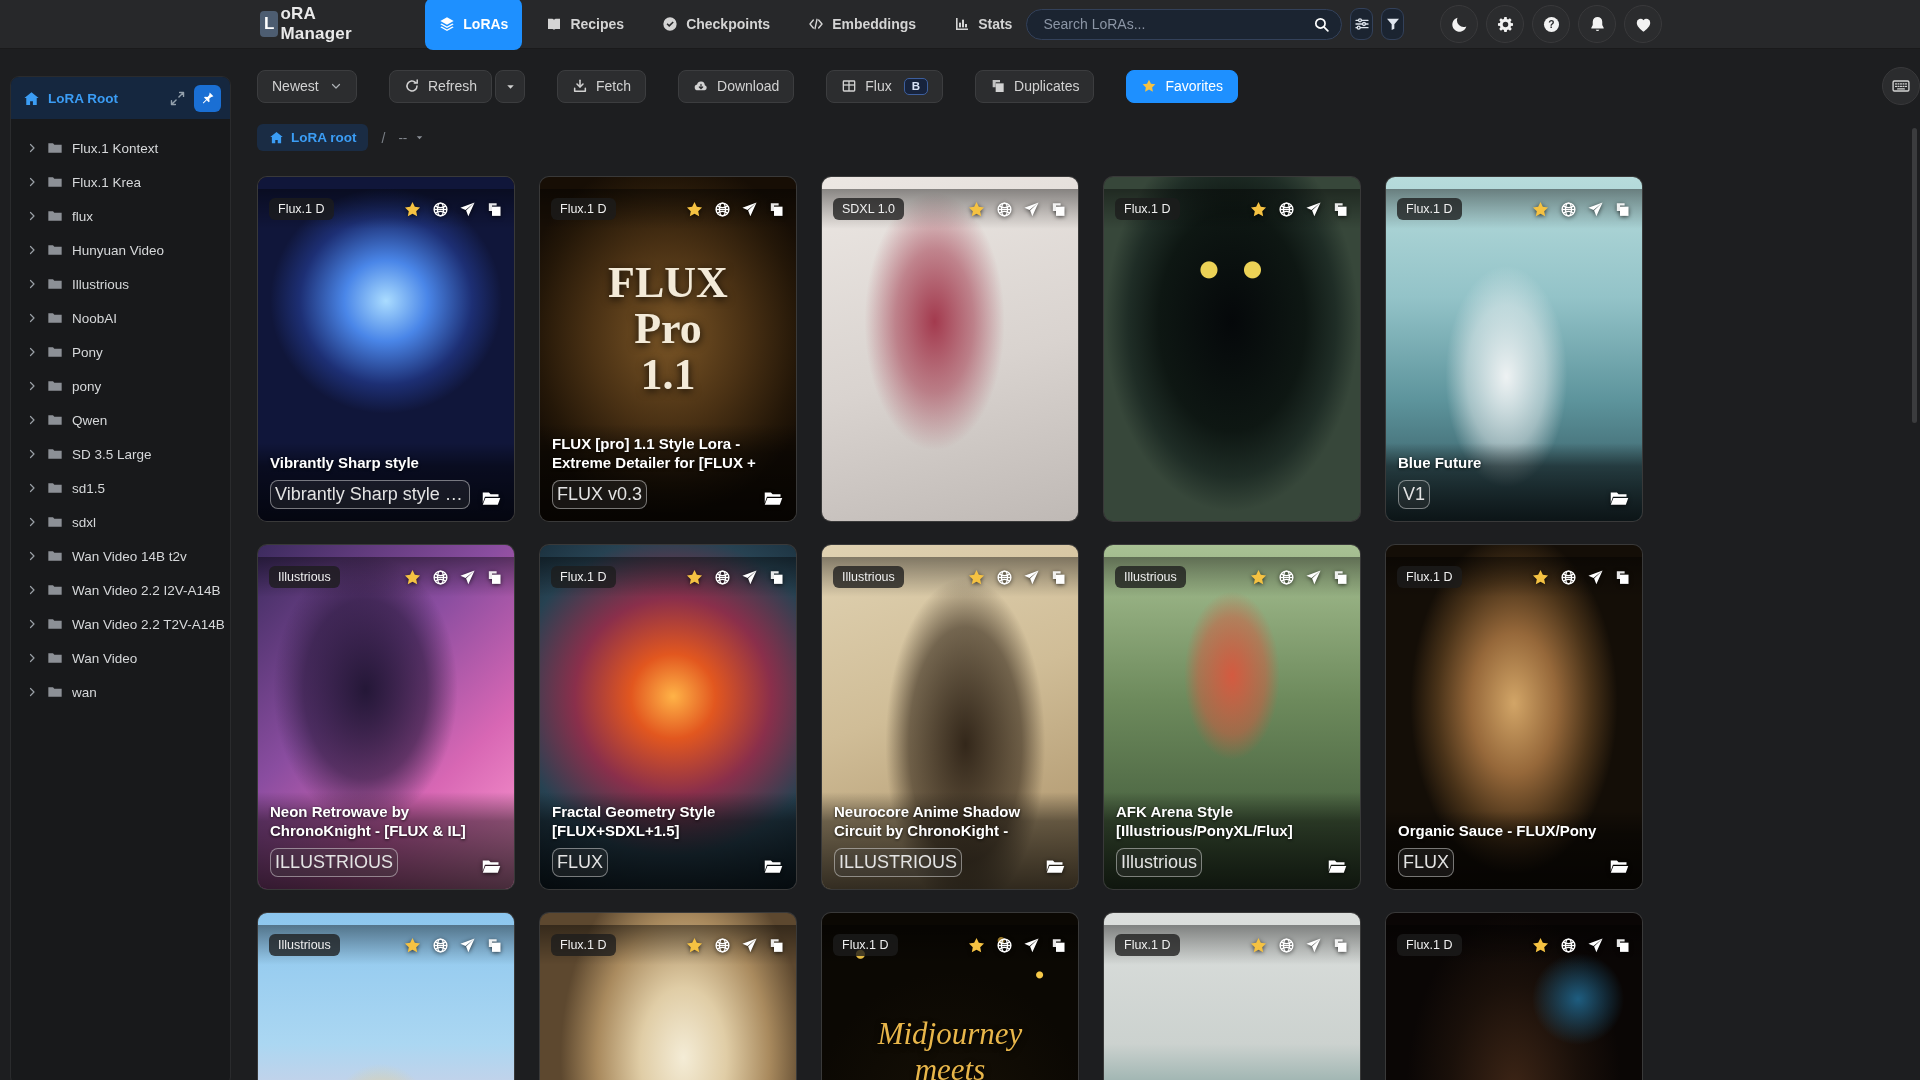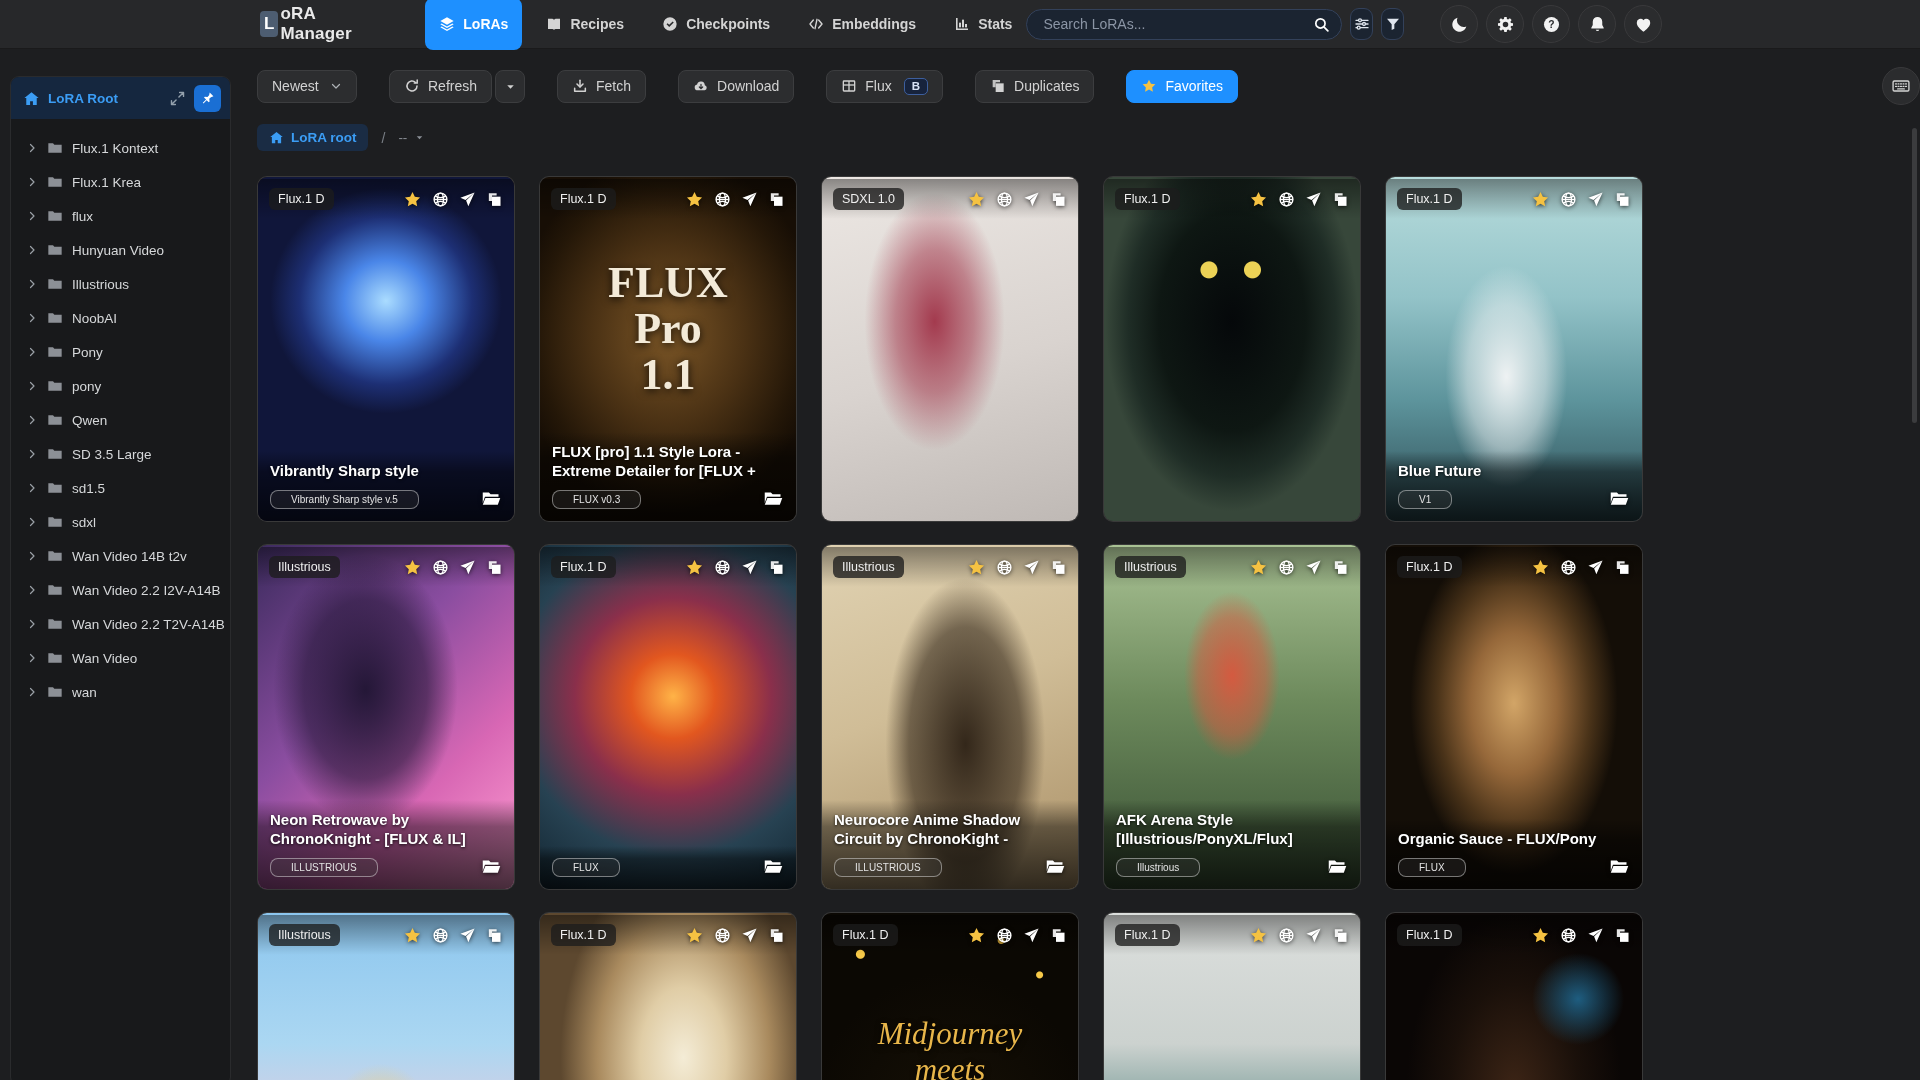--- a/index.html
+++ b/index.html
@@ -80,35 +80,35 @@
   .crumb-chip .icon { width:15px; height:15px; }
   .crumb-sep { color:#7a7f86; font-size:14px; }
   .crumb-current { display:flex; align-items:center; gap:7px; color:#8a8f96; font-size:13.5px; cursor:pointer; }
   .crumb-current .icon { width:11px; height:11px; color:#8a8f96; }
 
   
   .grid { margin-top:25px; display:grid; grid-template-columns:repeat(5,258px); column-gap:24px; row-gap:22px; }
   .card { position:relative; width:258px; height:346px; border-radius:10px; overflow:hidden;
     background:#2a2a2a; border:1px solid rgba(255,255,255,0.07); cursor:pointer; }
   .card-art { position:absolute; inset:0; }
-  .card-top { position:absolute; top:2px; left:0; right:0; display:flex; align-items:center;
+  .card-top { position:absolute; top:12px; left:0; right:0; display:flex; align-items:center;
     justify-content:space-between; padding:9px 11px; background:linear-gradient(rgba(0,0,0,0.42), rgba(0,0,0,0)); }
   .model-badge { background:rgba(28,28,28,0.78); color:#efefef; font-size:12.5px; padding:4px 9px;
     border-radius:6px; }
   .card-actions { display:flex; align-items:center; gap:10px; }
   .card-actions .act { width:17px; height:17px; color:#ffffff; filter:drop-shadow(0 1px 2px rgba(0,0,0,0.7)); }
   .card-actions .star { width:19px; height:19px; color:var(--star,#f5c242); }
   .card-bottom { position:absolute; left:0; right:0; bottom:0; padding:10px 12px 12px;
     background:linear-gradient(rgba(0,0,0,0), rgba(0,0,0,0.45) 30%, rgba(0,0,0,0.72)); }
   .card-title { color:#ffffff; font-size:15px; font-weight:bold; line-height:1.28;
     text-shadow:0 1px 3px rgba(0,0,0,0.8); margin-bottom:8px; }
   .card-footer-row { display:flex; align-items:flex-end; justify-content:space-between; }
   .version-pill { display:inline-block; max-width:200px; overflow:hidden; text-overflow:ellipsis; white-space:nowrap;
     border:1px solid rgba(255,255,255,0.42); background:rgba(70,70,70,0.25); color:#e3e3e3;
-    font-size:10px; padding:3px 20px; border-radius:8px; }
+    font-size:18px; padding:3px 4px; border-radius:8px; }
   .folder-open-ic { width:21px; height:21px; color:#ffffff; filter:drop-shadow(0 1px 2px rgba(0,0,0,0.7)); }
 
   .art-text { position:absolute; left:0; right:0; text-align:center; }
   .art-serif { top:24%; font-family:"Liberation Serif", serif; color:#f3ead8; font-weight:bold;
     font-size:44px; line-height:1.05; text-shadow:0 2px 8px rgba(0,0,0,0.85); }
   .art-gold { top:30%; font-family:"Liberation Serif", serif; font-style:italic; color:#e8b64a;
     font-size:31px; line-height:1.15; text-shadow:0 2px 6px rgba(0,0,0,0.9); }
 
   .scroll-thumb { position:fixed; right:3px; top:128px; width:5px; height:295px; border-radius:3px; background:#3b3c3e; }
 </style>
@@ -865,20 +865,21 @@
               </span>
         <span class="icon act">
                 <svg viewBox="0 0 24 24" fill="currentColor">
                   <path d="M8.5 8h12v13h-12z"></path>
                   <path d="M4 3h11v3.5H8.5V14H4z" opacity="0.9"></path>
                 </svg>
               </span>
       </span>
     </div>
     <div class="card-bottom">
+      <div class="card-title">Fractal Geometry Style [FLUX+SDXL+1.5]</div>
       <div class="card-footer-row">
         <span class="version-pill">FLUX</span>
         <span class="icon folder-open-ic">
                 <svg viewBox="0 0 24 24" fill="currentColor">
                   <path d="M2 5h7l2 2h9v3H4.5L2 17z"></path>
                   <path d="M5 11.5h17l-2.8 7.5H2z"></path>
                 </svg>
               </span>
       </div>
     </div>

